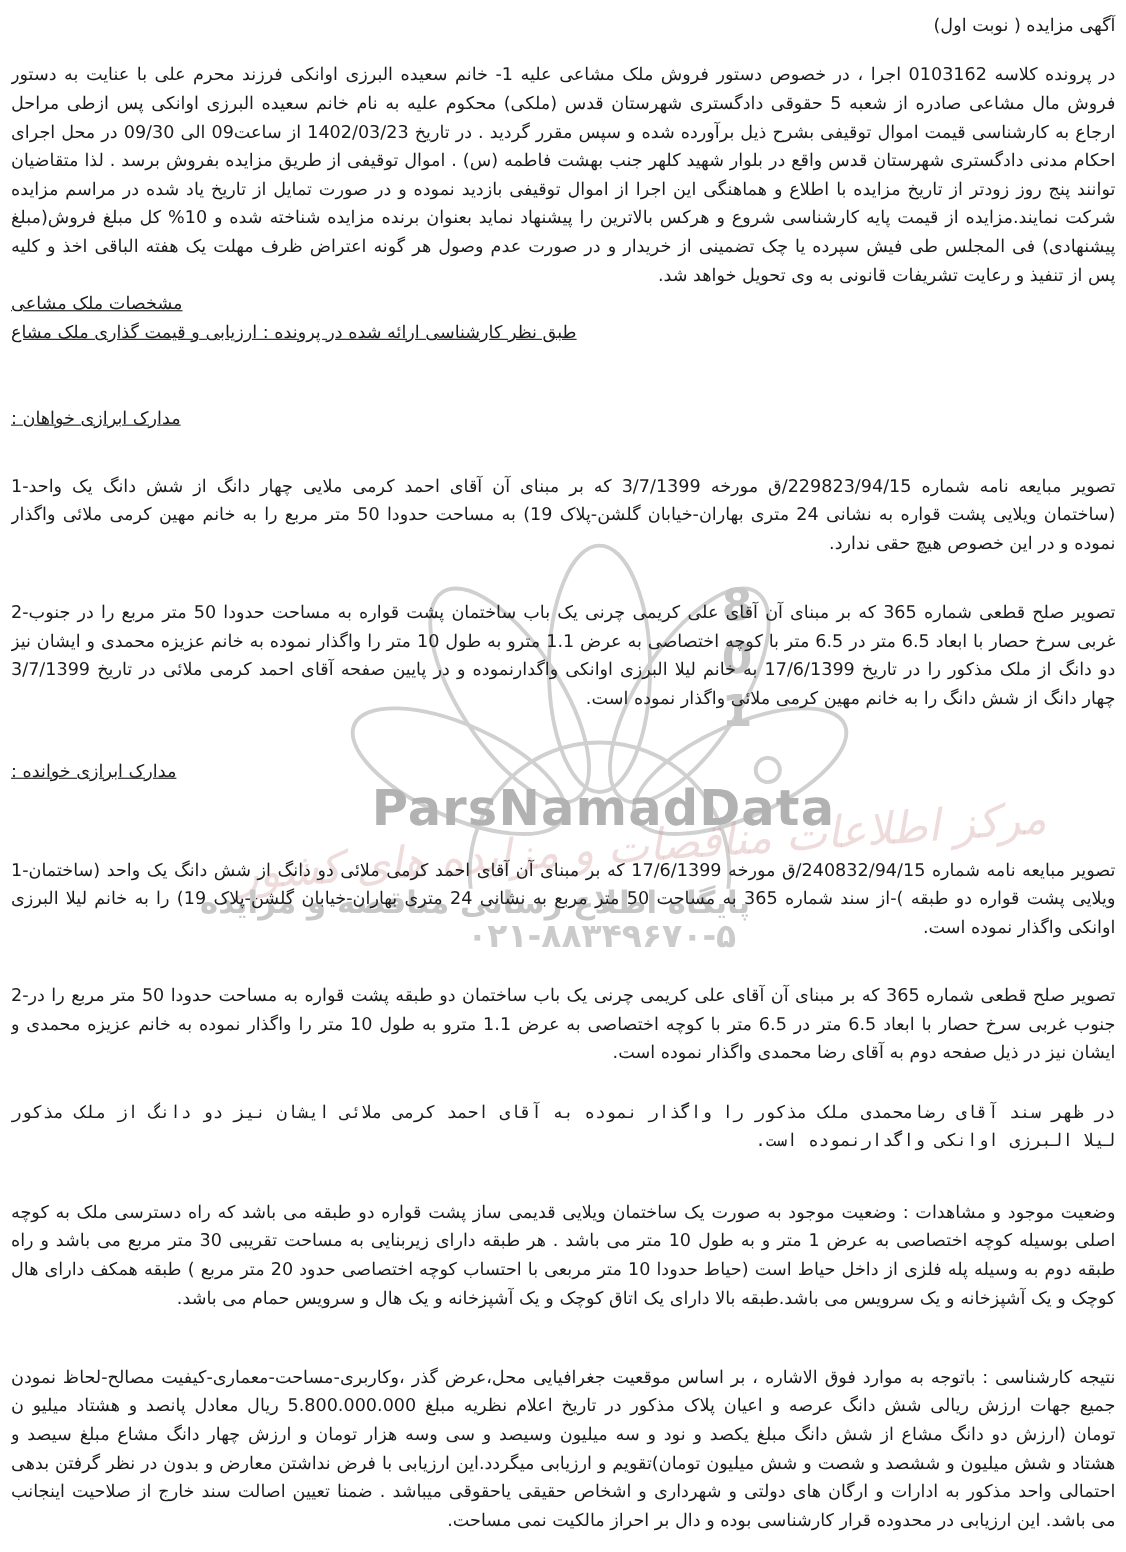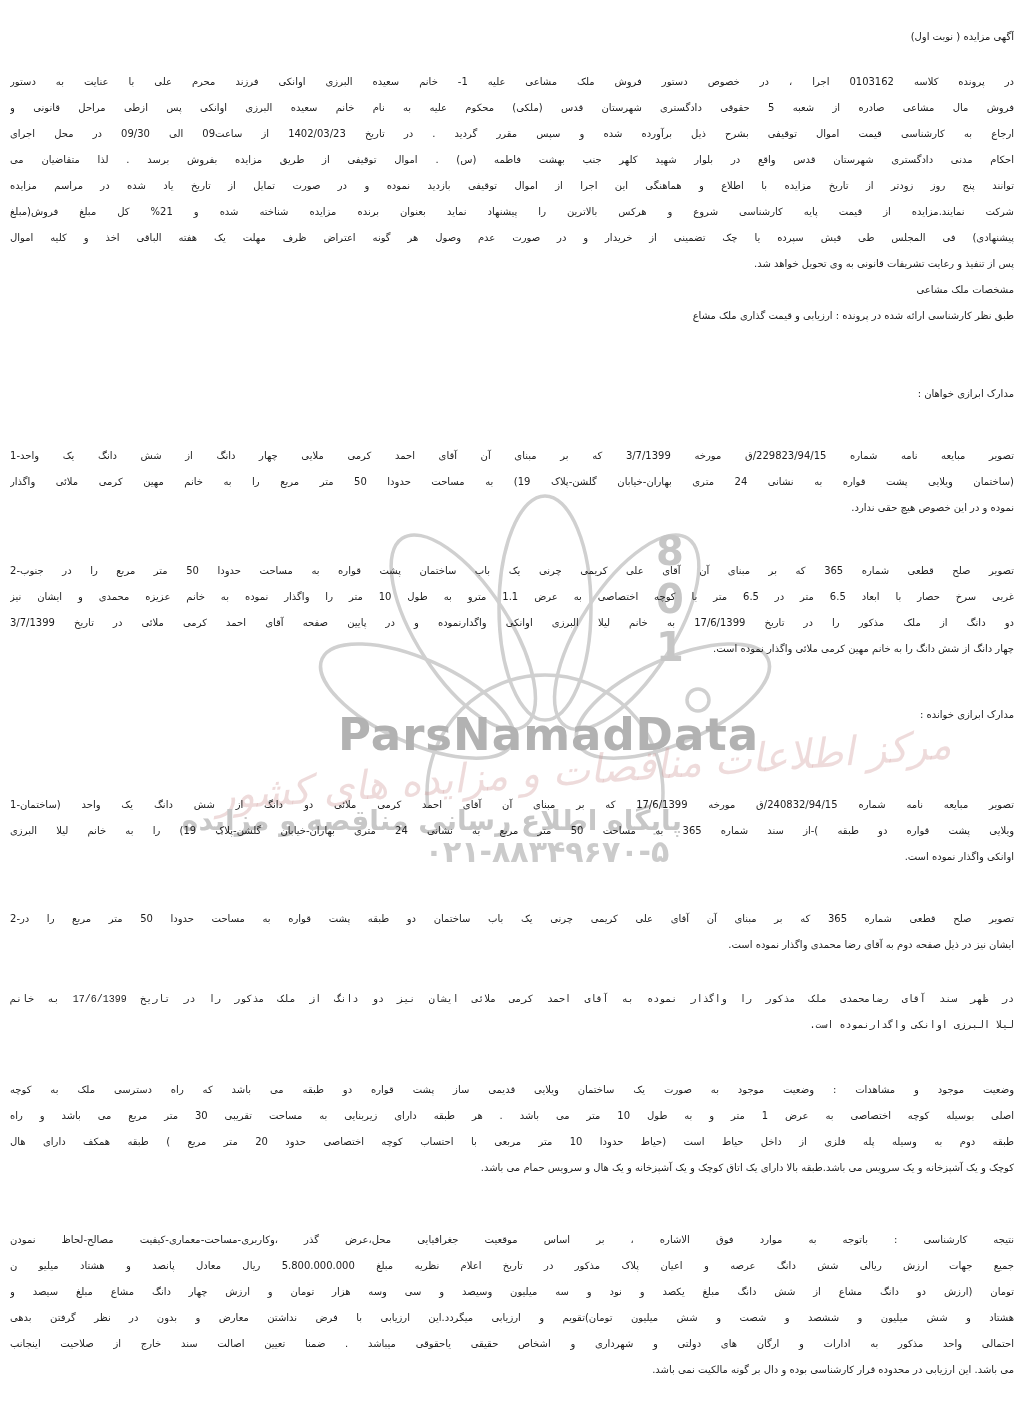--- a/index.html
+++ b/index.html
@@ -19,24 +19,24 @@
   .wm-script{position:absolute;left:352px;top:742px;width:600px;
        font-size:40px;font-style:italic;white-space:nowrap;
        color:rgba(205,150,150,0.34);transform:rotate(-4deg);direction:rtl;}
   .wm-caption{position:absolute;left:316px;top:804px;width:366px;text-align:center;
        font-weight:bold;font-size:28px;color:#c7c7c7;direction:rtl;white-space:nowrap;}
   .wm-phone{position:absolute;left:382px;top:834px;width:330px;text-align:center;
        font-weight:bold;font-size:30px;color:#cbcbcb;direction:ltr;letter-spacing:3px;
        white-space:nowrap;}
 
   
-  .doc{position:relative;z-index:1;padding:24px 10px 0 10px;direction:rtl;
-       font-size:10px;line-height:26px;}
+  .doc{position:relative;z-index:1;padding:10px 10px 0 10px;direction:rtl;
+       font-size:16px;line-height:26px;}
   .title{text-align:right;height:26px;overflow:hidden;}
-  .heading{text-align:right;height:26px;overflow:hidden;}
+  .heading{text-align:left;height:26px;overflow:hidden;text-decoration:underline;}
   .para{margin:0;}
   .line{text-align:justify;text-align-last:justify;height:26px;overflow:hidden;}
   .line.last{text-align-last:right;}
   #intro{margin-top:19px;}
   #madarek-khahan{margin-top:52px;}
   #khahan1{margin-top:36px;}
   #khahan2{margin-top:37px;}
   #madarek-khande{margin-top:40px;}
   #khande1{margin-top:64px;}
   #khande2{margin-top:36px;}
@@ -70,21 +70,21 @@
 
   <div class="doc">
     <div class="title">آگهی مزایده ( نوبت اول)</div>
 
     <div class="para" id="intro">
         <div class="line">در پرونده کلاسه 0103162 اجرا ، در خصوص دستور فروش ملک مشاعی علیه 1- خانم سعیده البرزی اوانکی فرزند محرم علی با عنایت به دستور</div>
         <div class="line">فروش مال مشاعی صادره از شعبه 5 حقوقی دادگستری شهرستان قدس (ملکی) محکوم علیه به نام خانم سعیده البرزی اوانکی پس ازطی مراحل قانونی و</div>
         <div class="line">ارجاع به کارشناسی قیمت اموال توقیفی بشرح ذیل برآورده شده و سپس مقرر گردید . در تاریخ 1402/03/23 از ساعت09 الی 09/30 در محل اجرای</div>
         <div class="line">احکام مدنی دادگستری شهرستان قدس واقع در بلوار شهید کلهر جنب بهشت فاطمه (س) . اموال توقیفی از طریق مزایده بفروش برسد . لذا متقاضیان می</div>
         <div class="line">توانند پنج روز زودتر از تاریخ مزایده با اطلاع و هماهنگی این اجرا از اموال توقیفی بازدید نموده و در صورت تمایل از تاریخ یاد شده در مراسم مزایده</div>
-        <div class="line">شرکت نمایند.مزایده از قیمت پایه کارشناسی شروع و هرکس بالاترین را پیشنهاد نماید بعنوان برنده مزایده شناخته شده و 21% کل مبلغ فروش(مبلغ</div>
+        <div class="line">شرکت نمایند.مزایده از قیمت پایه کارشناسی شروع و هرکس بالاترین را پیشنهاد نماید بعنوان برنده مزایده شناخته شده و 10% کل مبلغ فروش(مبلغ</div>
         <div class="line">پیشنهادی) فی المجلس طی فیش سپرده یا چک تضمینی از خریدار و در صورت عدم وصول هر گونه اعتراض ظرف مهلت یک هفته الباقی اخذ و کلیه اموال</div>
         <div class="line last">پس از تنفیذ و رعایت تشریفات قانونی به وی تحویل خواهد شد.</div>
       </div>
 
     <div class="heading" id="mokhtasat">مشخصات ملک مشاعی</div>
     <div class="heading" id="tebgh">طبق نظر کارشناسی ارائه شده در پرونده : ارزیابی و قیمت گذاری ملک مشاع</div>
 
     <div class="heading" id="madarek-khahan">مدارک ابرازی خواهان  :</div>
 
     <div class="para" id="khahan1">
@@ -103,20 +103,21 @@
     <div class="heading" id="madarek-khande">مدارک ابرازی خوانده  :</div>
 
     <div class="para" id="khande1">
         <div class="line">تصویر مبایعه نامه شماره 240832/94/15/ق مورخه 17/6/1399 که بر مبنای آن آقای احمد کرمی ملائی دو دانگ از شش دانگ یک واحد (ساختمان-1</div>
         <div class="line">ویلایی پشت قواره دو طبقه )-از سند شماره 365 به مساحت 50 متر مربع به نشانی 24 متری بهاران-خیابان گلشن-پلاک 19) را به خانم لیلا البرزی</div>
         <div class="line last">اوانکی واگذار نموده است.</div>
       </div>
 
     <div class="para" id="khande2">
         <div class="line">تصویر صلح قطعی شماره 365 که بر مبنای آن آقای علی کریمی چرنی یک باب ساختمان دو طبقه پشت قواره به مساحت حدودا 50 متر مربع را در-2</div>
+        <div class="line">جنوب غربی سرخ حصار با ابعاد 6.5 متر در 6.5 متر با کوچه اختصاصی به عرض 1.1 مترو به طول 10 متر را واگذار نموده به خانم عزیزه محمدی و</div>
         <div class="line last">ایشان نیز در ذیل صفحه دوم به آقای رضا محمدی واگذار نموده است.</div>
       </div>
 
     <div class="para" id="zahr">
         <div class="line">در ظهر سند آقای رضامحمدی ملک مذکور را واگذار نموده به آقای احمد کرمی ملائی ایشان نیز دو دانگ از ملک مذکور را در تاریخ 17/6/1399 به خانم</div>
         <div class="line last">لیلا البرزی اوانکی واگدارنموده است.</div>
       </div>
 
     <div class="para" id="vaziat">
         <div class="line">وضعیت موجود و مشاهدات : وضعیت موجود به صورت یک ساختمان ویلایی قدیمی ساز پشت قواره دو طبقه می باشد که راه دسترسی ملک به کوچه</div>
@@ -124,16 +125,16 @@
         <div class="line">طبقه دوم به وسیله پله فلزی از داخل حیاط است (حیاط حدودا 10 متر مربعی با احتساب کوچه اختصاصی حدود 20 متر مربع ) طبقه همکف دارای هال</div>
         <div class="line last">کوچک و یک آشپزخانه و یک سرویس می باشد.طبقه بالا دارای یک اتاق کوچک و یک آشپزخانه و یک هال و سرویس حمام می باشد.</div>
       </div>
 
     <div class="para" id="natije">
         <div class="line">نتیجه کارشناسی : باتوجه به موارد فوق الاشاره ، بر اساس موقعیت جغرافیایی محل،عرض گذر ،وکاربری-مساحت-معماری-کیفیت مصالح-لحاظ نمودن</div>
         <div class="line">جمیع جهات ارزش ریالی شش دانگ عرصه و اعیان پلاک مذکور در تاریخ اعلام نظریه مبلغ 5.800.000.000 ریال معادل پانصد و هشتاد میلیو ن</div>
         <div class="line">تومان (ارزش دو دانگ مشاع از شش دانگ مبلغ یکصد و نود و سه میلیون وسیصد و سی وسه هزار تومان و ارزش چهار دانگ مشاع مبلغ سیصد و</div>
         <div class="line">هشتاد و شش میلیون و ششصد و شصت و شش میلیون تومان)تقویم و ارزیابی میگردد.این ارزیابی با فرض نداشتن معارض و بدون در نظر گرفتن بدهی</div>
         <div class="line">احتمالی واحد مذکور به ادارات و ارگان های دولتی و شهرداری و اشخاص حقیقی یاحقوقی میباشد . ضمنا تعیین اصالت سند خارج از صلاحیت اینجانب</div>
-        <div class="line last">می باشد. این ارزیابی در محدوده قرار کارشناسی بوده و دال بر گونه مالکیت نمی باشد.</div>
+        <div class="line last">می باشد. این ارزیابی در محدوده قرار کارشناسی بوده و دال بر احراز مالکیت نمی مساحت.</div>
       </div>
   </div>
 </div>
 
 </body></html>

